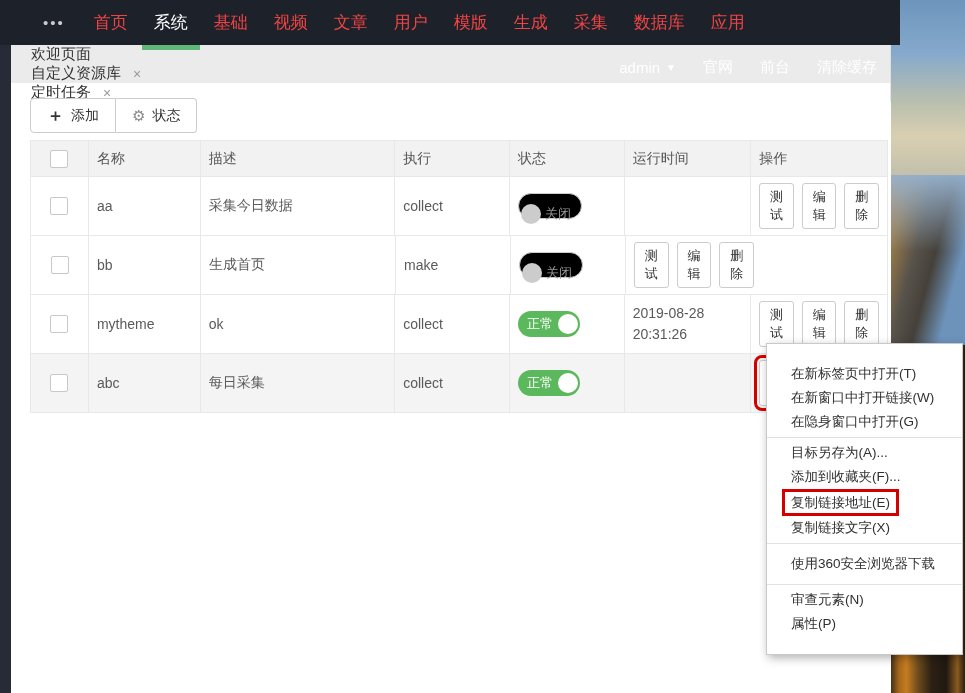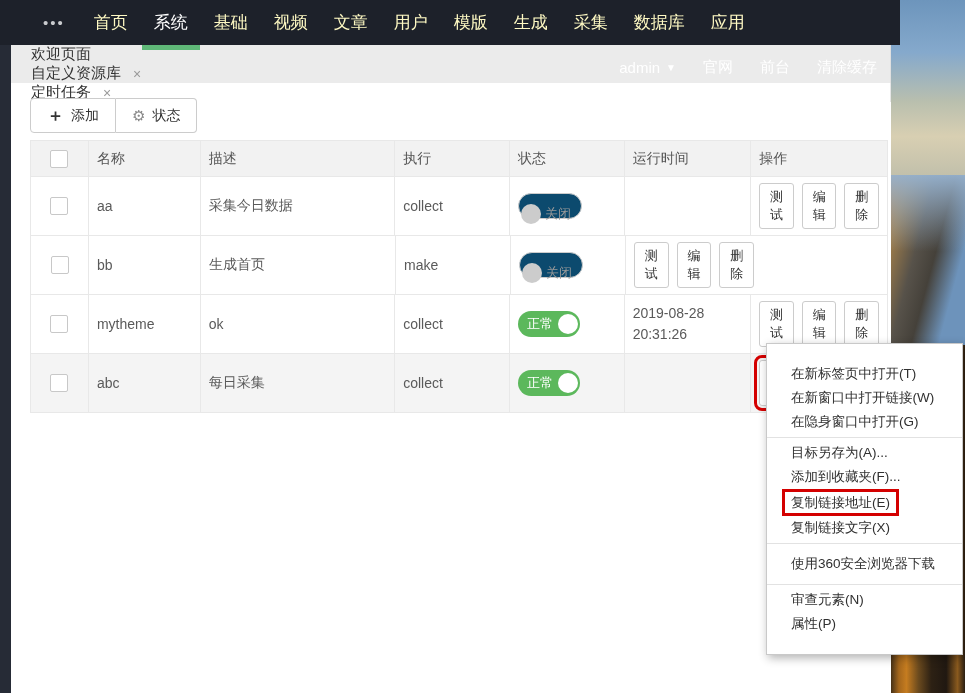--- a/index.html
+++ b/index.html
@@ -12,21 +12,21 @@
   .wallpaper{position:absolute;right:0;top:0;width:75px;height:693px;z-index:0;}
   .wp-sky{height:175px;background:linear-gradient(180deg,#6d95bc 0%,#85a9cc 30%,#b9bfae 58%,#d8cfb2 78%,#c2c0ab 100%);}
   .wp-cliff{height:170px;background-image:
       linear-gradient(180deg,rgba(150,178,207,.95) 0%,rgba(150,178,207,0) 45%),
       linear-gradient(105deg,#c9873a 0%,#9a7a4a 16%,#57524a 38%,#45413a 55%,#6d93bb 78%,#6d93bb 100%);}
   .wp-rock{height:348px;background:linear-gradient(90deg,#3a2a16 0%,#a5671c 12%,#c57c20 22%,#6b4a1e 38%,#2d2114 55%,#201811 75%,#8a5a1e 90%,#2a1e12 100%);}
   
   .navbar{position:absolute;left:0;top:0;width:900px;height:45px;background:#1d212a;
     display:flex;align-items:center;z-index:10;}
   .nav-more{color:#c9cbce;font-size:15px;letter-spacing:2px;margin-left:43px;margin-right:16px;line-height:45px;}
-  .nav-item{position:relative;color:#fef9c3;font-size:17px;padding:0 13px;line-height:45px;cursor:pointer;}
+  .nav-item{position:relative;color:#ef4444;font-size:17px;padding:0 13px;line-height:45px;cursor:pointer;}
   .nav-item.active{color:#ffffff;}
   .nav-item.active::after{content:"";position:absolute;left:1px;right:1px;bottom:-5px;height:5px;background:#5FB878;}
   
   .side-strip{position:absolute;left:0;top:45px;width:11px;height:648px;background:#262b36;z-index:1;}
   .page{position:absolute;left:11px;top:45px;width:880px;height:648px;background:#fff;z-index:2;}
   
   .tabbar{position:absolute;left:0;top:0;width:880px;height:45px;background:#ebebeb;display:flex;flex-direction:column;}
   .tab{display:flex;align-items:center;padding:0 20px;font-size:15px;color:#333;
     border-right:1px solid #e0e0e0;cursor:pointer;}
   .tab .close{margin-left:12px;color:#9a9a9a;font-size:14px;cursor:pointer;}
@@ -55,21 +55,21 @@
   .col-check{width:58px;justify-content:center;}
   .col-name{width:112px;}
   .col-desc{width:195px;}
   .col-exec{width:115px;}
   .col-status{width:115px;}
   .col-time{width:127px;line-height:1.5;}
   .col-actions{width:136px;gap:8px;}
   .checkbox{width:16px;height:16px;background:#fff;border:1px solid #c8c8c8;border-radius:2px;cursor:pointer;}
   
   .toggle{display:flex;align-items:center;height:26px;border-radius:13px;box-sizing:border-box;cursor:pointer;font-size:13px;}
-  .toggle.off{border:1px solid #ccc;background:#0c4a6e;color:#999;padding:16px 10px 0 2px;}
+  .toggle.off{border:1px solid #ccc;background:#000000;color:#999;padding:16px 10px 0 2px;}
   .toggle.off .knob{width:20px;height:20px;border-radius:50%;background:#ccc;margin-right:4px;}
   .toggle.on{background:#5cb85c;color:#fff;padding:0 2px 0 9px;}
   .toggle.on .knob{width:20px;height:20px;border-radius:50%;background:#fff;margin-left:5px;}
   
   .abtn{padding:4px 9px;font-size:13px;color:#333;background:#fff;border:1px solid #ccc;border-radius:3px;cursor:pointer;font-family:inherit;}
   .abtn.red-outline{outline:3px solid #d40000;outline-offset:2px;}
   
   .ctx-menu{position:absolute;left:766px;top:343px;width:197px;background:#fff;z-index:50;
     border:1px solid #c9c9c9;box-shadow:2px 3px 9px rgba(0,0,0,.3);box-sizing:border-box;
     font-size:13.5px;color:#303030;padding:18px 0;}

